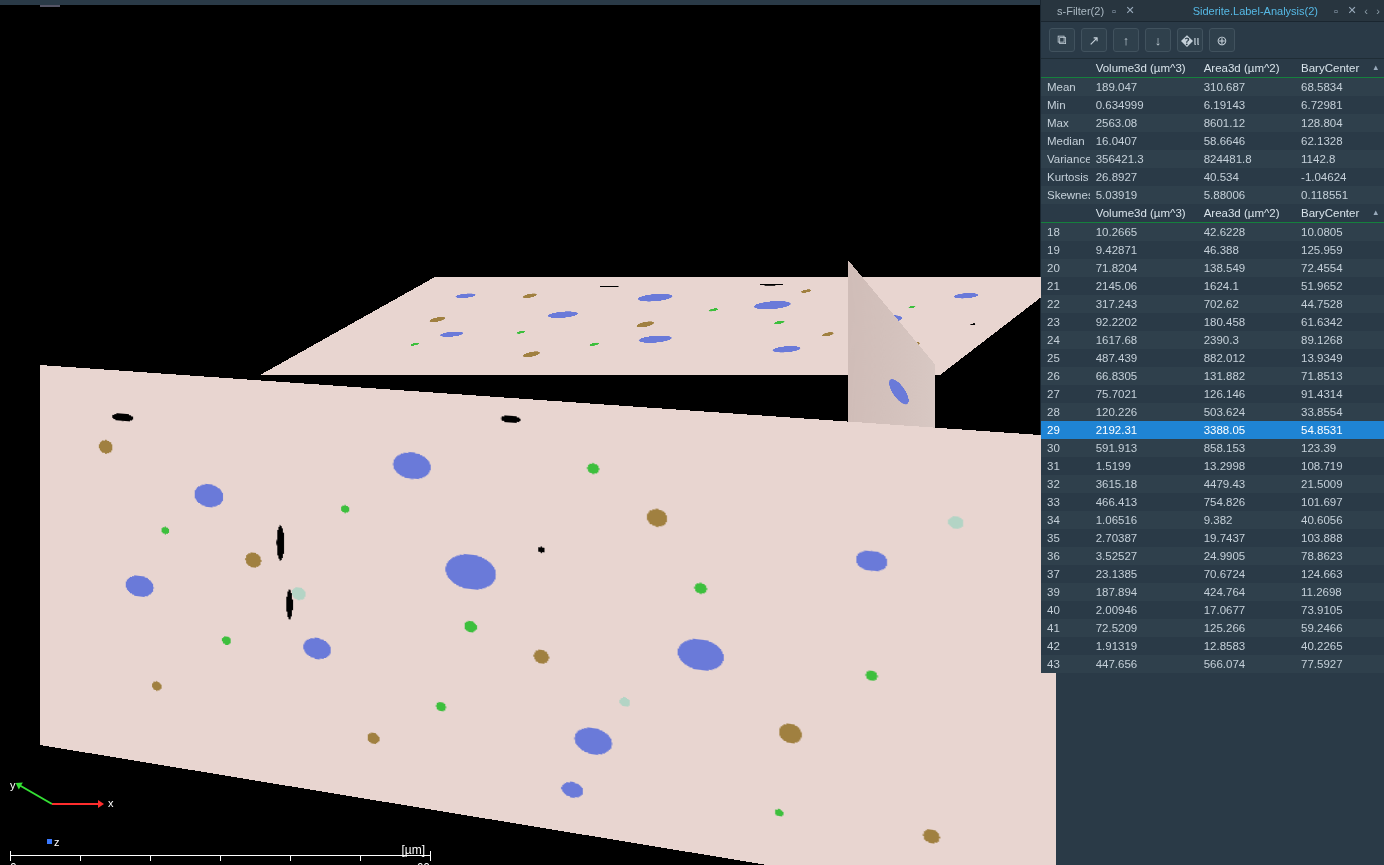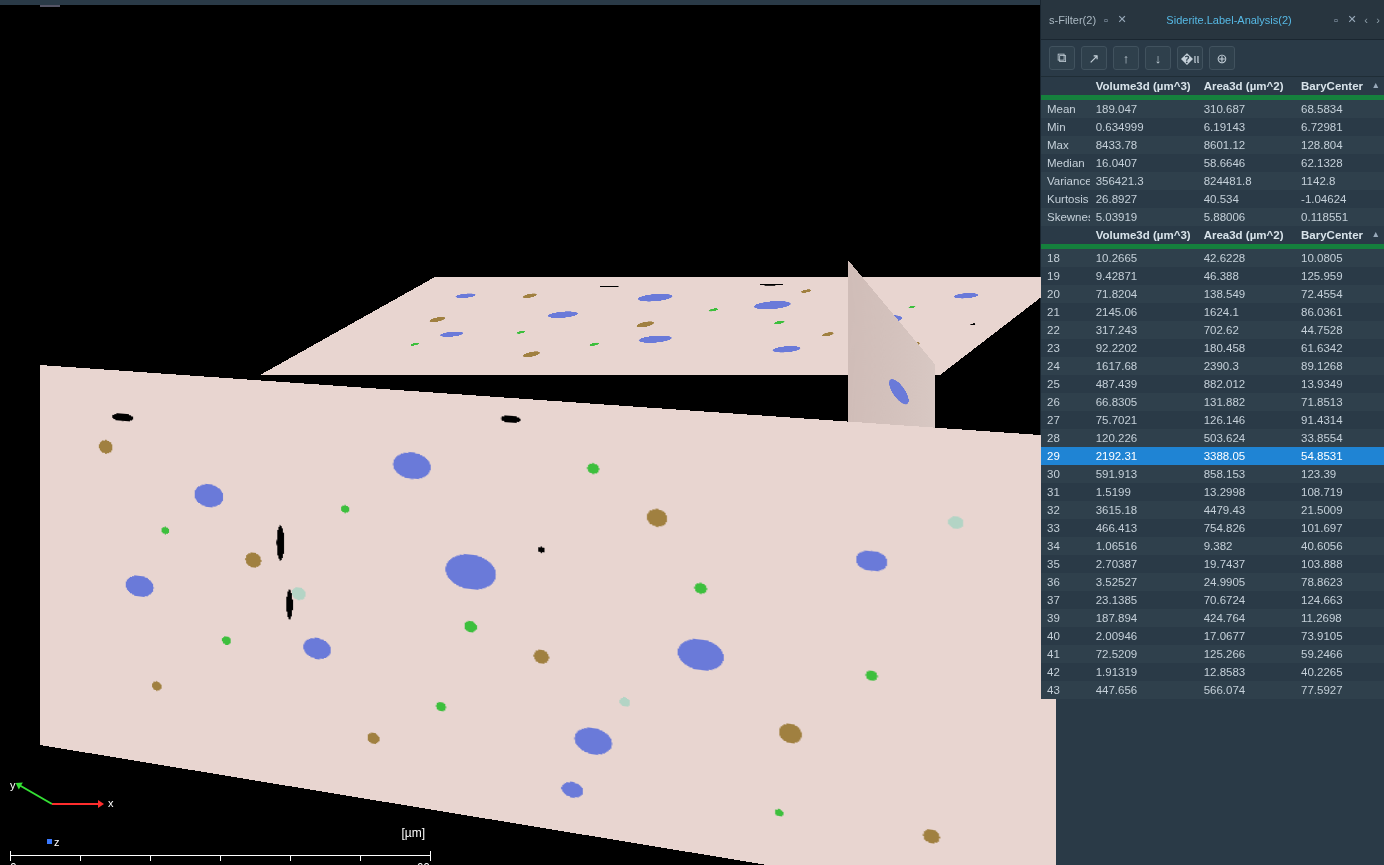--- a/index.html
+++ b/index.html
@@ -156,40 +156,41 @@
   .scalebar {
     position: absolute;
     left: 10px;
     bottom: 4px;
     width: 420px;
     color: #fff;
   }
   .scalebar .line { border-top: 1px solid #fff; position: relative; height: 6px; }
   .scalebar .tick { position: absolute; bottom:0; width:1px; height:6px; background:#fff; }
   .scalebar .tick.major { height:10px; }
-  .scalebar .unit { position:absolute; right:5px; bottom:21px; font-size:12px; }
+  .scalebar .unit { position:absolute; right:5px; bottom:4px; font-size:12px; }
   .scalebar .start { position:absolute; left:0; bottom:-14px; font-size:12px; }
   .scalebar .end   { position:absolute; right:0; bottom:-14px; font-size:12px; }
 
   .sidepanel {
     width: 344px;
     height: 865px;
     background: #2a3a47;
     border-left: 1px solid #1a2630;
     display: flex;
     flex-direction: column;
     overflow: hidden;
   }
   .tabbar {
     display: flex;
-    height: 40px;
+    height: 22px;
     align-items: center;
     background: #28353f;
     border-bottom: 1px solid #1a2630;
     font-size: 11px;
+    padding-left: 8px;
   }
   .tabbar .tab {
     display: flex;
     align-items: center;
     padding: 0 4px 0 8px;
     height: 22px;
     gap: 4px;
     color: #aab8c2;
     white-space: nowrap;
   }
@@ -225,24 +226,24 @@
     font-size: 11.5px;
     table-layout: fixed;
   }
   table.data th, table.data td {
     padding: 3px 6px;
     text-align: left;
     white-space: nowrap;
     overflow: hidden;
   }
   table.data th {
-    font-weight: 700;
+    font-weight: 400;
     color: #d8e3ea;
     background: #2a3a47;
-    border-bottom: 5px solid #15803d;
+    border-bottom: 1px solid #15803d;
   }
   table.data th:last-child .sortcaret {
     float: right;
   }
   table.data tbody tr:nth-child(odd)  { background: #2f404c; }
   table.data tbody tr:nth-child(even) { background: #2a3a47; }
   table.data tbody tr.selected { background: #1f84d4 !important; color:#fff; }
   .detail {
     flex: 1;
     display: flex;
@@ -302,21 +303,21 @@
 </div>
 
 <div class="sidepanel">
 
   <div class="tabbar">
     <div class="tab">
       <span>s-Filter(2)</span>
       <span class="tbicon">▫</span>
       <span class="tbicon">✕</span>
     </div>
-    <div class="tab active" style="flex:1;justify-content:center;">
+    <div class="tab active" style="flex:1;justify-content:flex-end;">
       <span>Siderite.Label-Analysis(2)</span>
     </div>
     <div class="tab" style="padding-right:2px;">
       <span class="tbicon">▫</span>
       <span class="tbicon">✕</span>
     </div>
     <span class="navchev">‹</span>
     <span class="navchev">›</span>
   </div>
 
@@ -365,21 +366,21 @@
             <td>68.5834</td>
           </tr>
           <tr>
             <td>Min</td>
             <td>0.634999</td>
             <td>6.19143</td>
             <td>6.72981</td>
           </tr>
           <tr>
             <td>Max</td>
-            <td>8433.78</td>
+            <td>2563.08</td>
             <td>8601.12</td>
             <td>128.804</td>
           </tr>
           <tr>
             <td>Median</td>
             <td>16.0407</td>
             <td>58.6646</td>
             <td>62.1328</td>
           </tr>
           <tr>
@@ -437,21 +438,21 @@
             <tr>
               <td>20</td>
               <td>71.8204</td>
               <td>138.549</td>
               <td>72.4554</td>
             </tr>
             <tr>
               <td>21</td>
               <td>2145.06</td>
               <td>1624.1</td>
-              <td>86.0361</td>
+              <td>51.9652</td>
             </tr>
             <tr>
               <td>22</td>
               <td>317.243</td>
               <td>702.62</td>
               <td>44.7528</td>
             </tr>
             <tr>
               <td>23</td>
               <td>92.2202</td>

